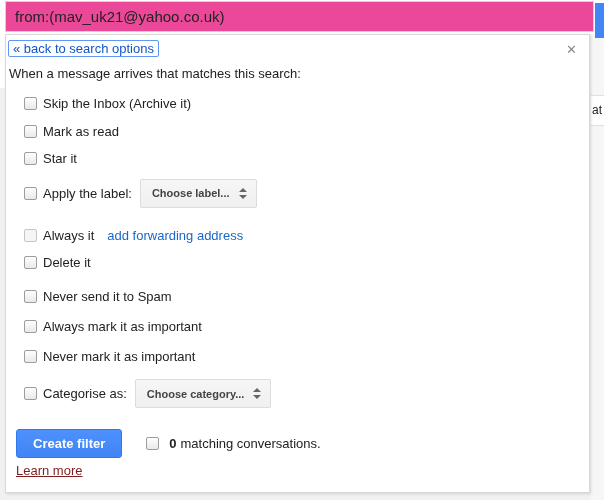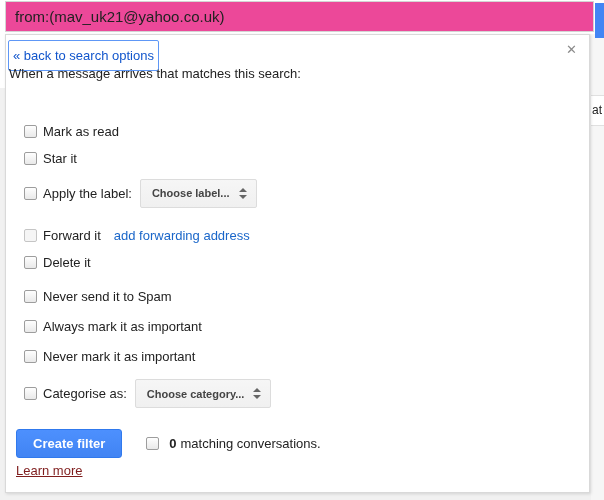--- a/index.html
+++ b/index.html
@@ -20,21 +20,21 @@
   .search-bar { position:absolute; left:0; top:0; width:604px; height:34px; background:#fff; z-index:2; }
   .search-input { position:absolute; left:5px; top:1px; width:589px; height:31px;
     border:1px solid #d4d4d4; background:#ec4899; padding:0 8px 0 9px;
     font-family:"Liberation Sans","DejaVu Sans",sans-serif; font-size:15px; color:#222; outline:none; }
   .search-btn-frag { position:absolute; left:595px; top:3px; width:9px; height:35px; background:#4285f4; z-index:3; }
 
   
   .panel { position:absolute; left:5px; top:34px; width:585px; height:459px; background:#fff;
     border:1px solid #d9d9d9; box-shadow:1px 1px 3px rgba(0,0,0,.13); z-index:2; }
 
-  .back-link { position:absolute; left:2px; top:5px; display:inline-block; padding:7px 4px;
+  .back-link { position:absolute; left:2px; top:5px; display:inline-block; padding:0 4px;
     font-size:13px; color:#1155cc; text-decoration:none;
     border:1px solid #5e97f6; border-radius:2px; }
   .close-btn { position:absolute; right:12px; top:8px; font-size:13px; font-weight:bold;
     color:#8a8a8a; cursor:pointer; line-height:13px; }
   .heading { position:absolute; left:3px; top:31px; font-size:13px; color:#222; }
 
   .row { position:absolute; left:18px; display:flex; align-items:center; height:17px; font-size:13px; color:#222; }
   .row-1 { top:60px; } .row-2 { top:88px; } .row-3 { top:115px; }
   .row-4 { top:143px; height:30px; } .row-5 { top:192px; } .row-6 { top:219px; }
   .row-7 { top:253px; } .row-8 { top:283px; } .row-9 { top:313px; }
@@ -82,20 +82,24 @@
   </div>
   <div class="search-btn-frag"></div>
 
   <div class="panel">
 
     <a class="back-link" href="#">« back to search options</a>
     <span class="close-btn">✕</span>
 
     <div class="heading">When a message arrives that matches this search:</div>
 
+    <div class="row row-1">
+      <input type="checkbox" class="cbx" style="">
+      <span class="opt-label">Skip the Inbox (Archive it)</span>
+    </div>
 
     <div class="row row-2">
       <input type="checkbox" class="cbx" style="">
       <span class="opt-label">Mark as read</span>
     </div>
 
     <div class="row row-3">
       <input type="checkbox" class="cbx" style="">
       <span class="opt-label">Star it</span>
     </div>
@@ -107,21 +111,21 @@
         <span>Choose label...</span>
         <span class="spin">
           <span class="tri-up"></span>
           <span class="tri-down"></span>
         </span>
       </span>
     </div>
 
     <div class="row row-5">
       <input type="checkbox" class="cbx dim" style="">
-      <span class="opt-label">Forward it</span>
+      <span class="opt-label">Always it</span>
       <a class="inline-link" href="#">add forwarding address</a>
     </div>
 
     <div class="row row-6">
       <input type="checkbox" class="cbx" style="">
       <span class="opt-label">Delete it</span>
     </div>
 
     <div class="row row-7">
       <input type="checkbox" class="cbx" style="">

